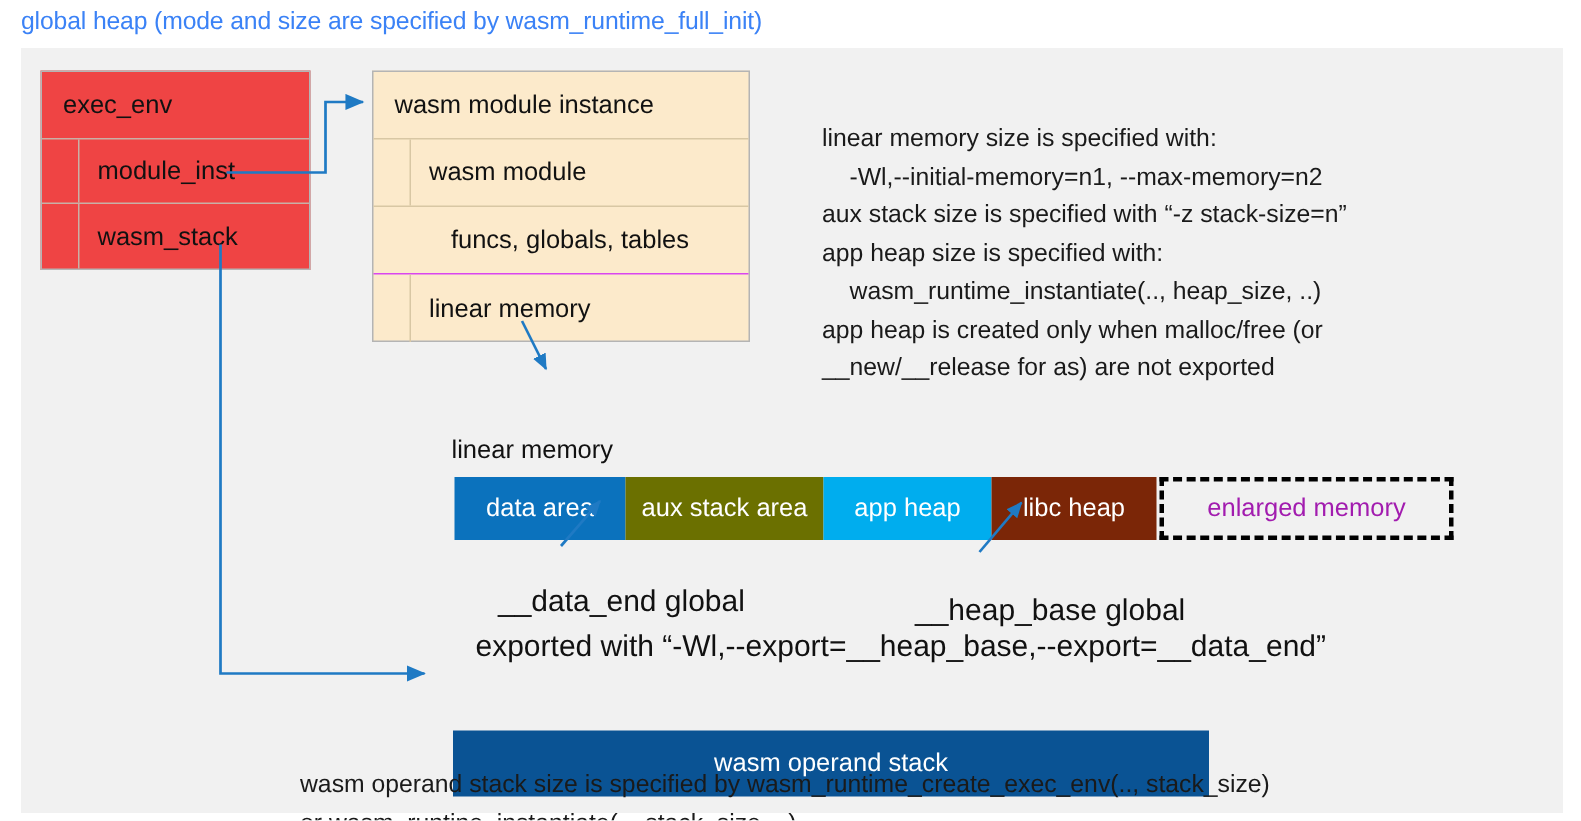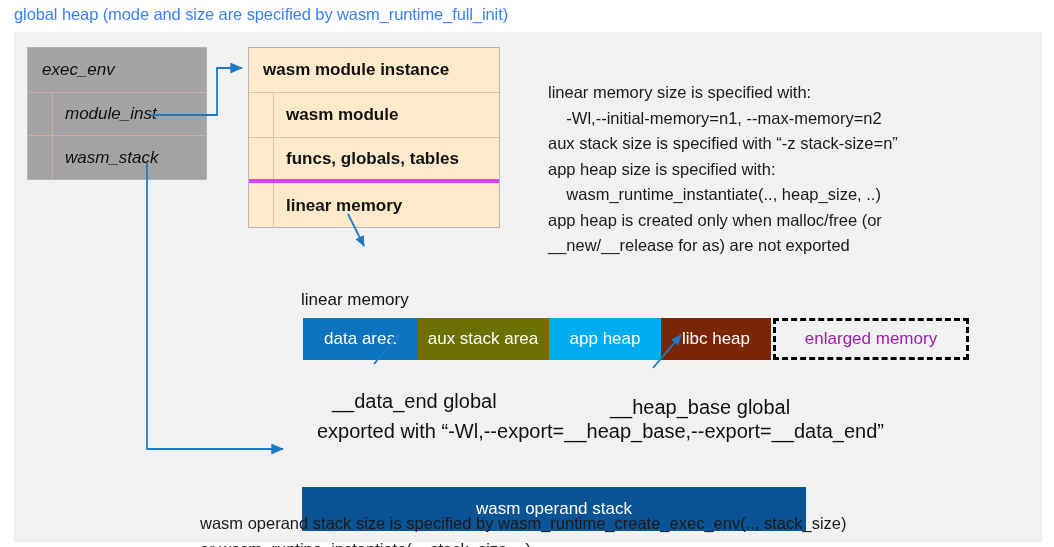--- a/index.html
+++ b/index.html
@@ -98,21 +98,21 @@
   #wmi-header {
     height: 45px;
     border-bottom: 1px solid #d8c7a4;
   }
   #wmi-row-wasm-module,
   #wmi-row-funcs,
   #wmi-row-linear-memory {
     height: 45px;
   }
   #wmi-row-wasm-module { border-bottom: 1px solid #d8c7a4; }
-  #wmi-row-funcs { border-bottom: 4px solid #d946ef; }
+  #wmi-row-funcs { border-bottom: 1px solid #d946ef; flex-direction: column; }
   #wasm-module-instance-box .struct-indent {
     width: 25px;
     border-right: 1px solid #d8c7a4;
   }
   
   #linear-memory-notes {
     position: absolute;
     left: 534px;
     top: 48px;
     width: 500px;
@@ -200,33 +200,33 @@
 </style>
 </head>
 <body>
 
 <div id="canvas">
 
   <div id="diagram-title">global heap (mode and size are specified by wasm_runtime_full_init)</div>
 
   <div id="global-heap-panel" style="background: rgb(241, 241, 241);">
 
-    <div class="struct-box" id="exec-env-box" style="background: #a3a3a3; font-style: italic;">
+    <div class="struct-box" id="exec-env-box" style="background: #ef4444;">
       <div class="struct-row struct-header" id="exec-env-header">exec_env</div>
       <div class="struct-row" id="exec-env-row-module-inst">
         <div class="struct-indent"></div>
         <div class="struct-sub-label">module_inst</div>
       </div>
       <div class="struct-row" id="exec-env-row-wasm-stack">
         <div class="struct-indent"></div>
         <div class="struct-sub-label">wasm_stack</div>
       </div>
     </div>
 
-    <div class="struct-box" id="wasm-module-instance-box" style="background: rgb(252, 234, 203); font-weight: bold;">
+    <div class="struct-box" id="wasm-module-instance-box" style="background: rgb(252, 234, 203);">
       <div class="struct-row struct-header" id="wmi-header">wasm module instance</div>
       <div class="struct-row" id="wmi-row-wasm-module">
         <div class="struct-indent"></div>
         <div class="struct-sub-label">wasm module</div>
       </div>
       <div class="struct-row" id="wmi-row-funcs">
         <div class="struct-indent"></div>
         <div class="struct-sub-label">funcs, globals, tables</div>
       </div>
       <div class="struct-row" id="wmi-row-linear-memory">

